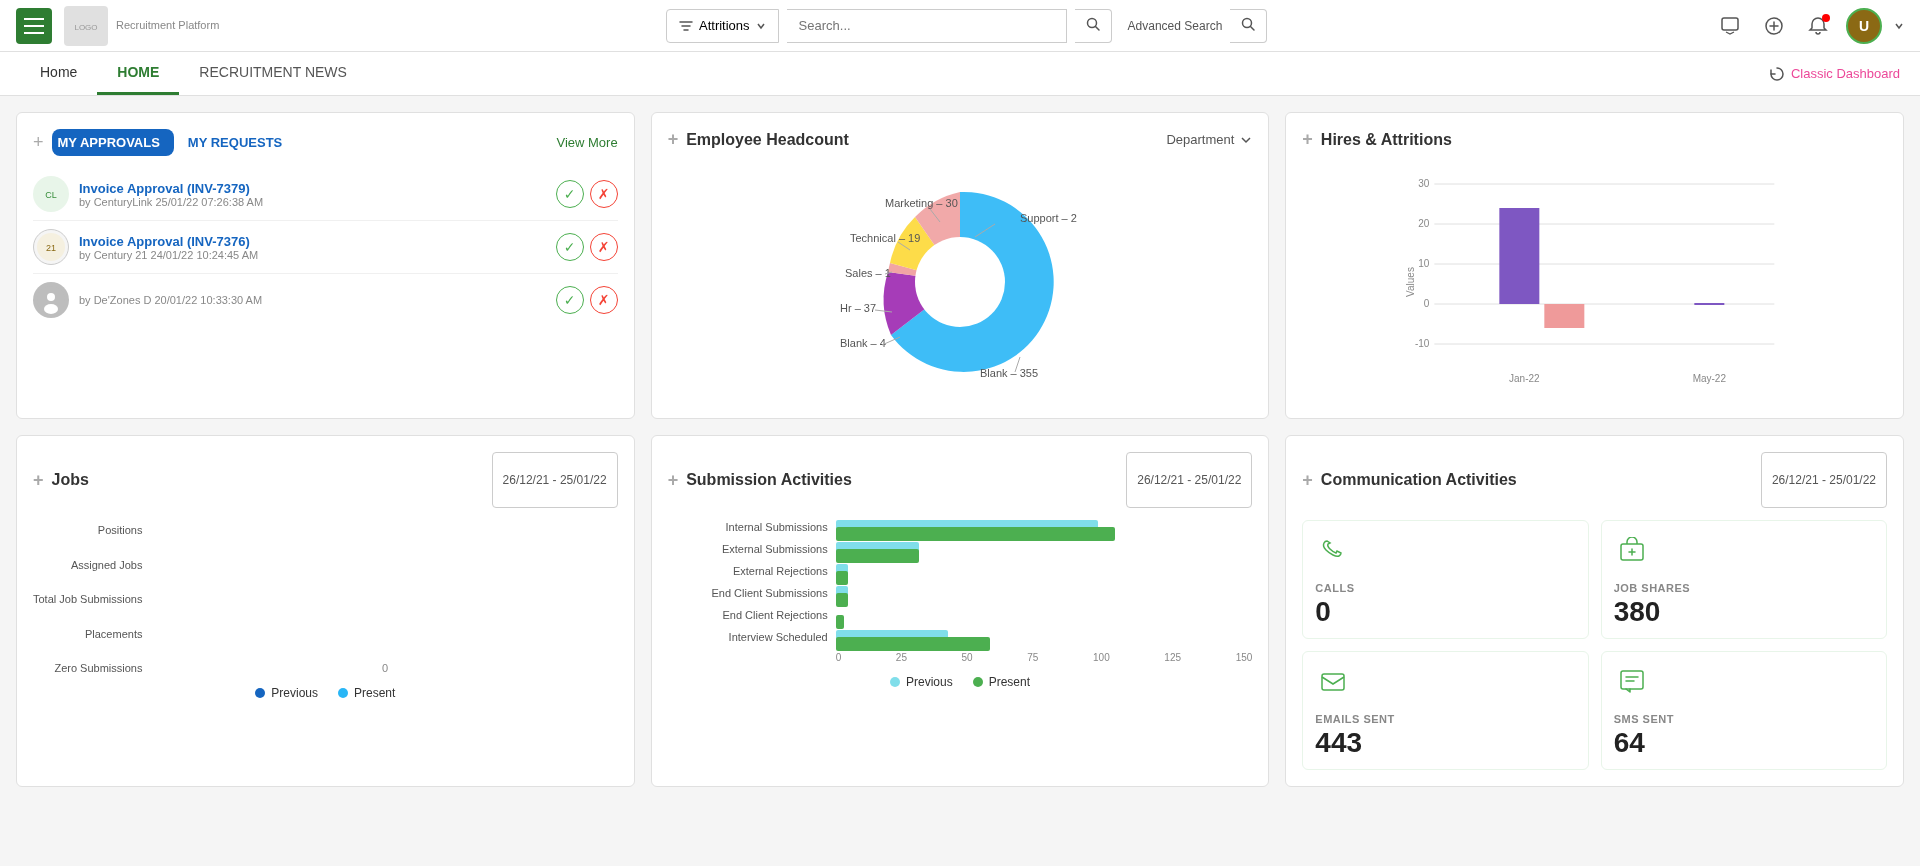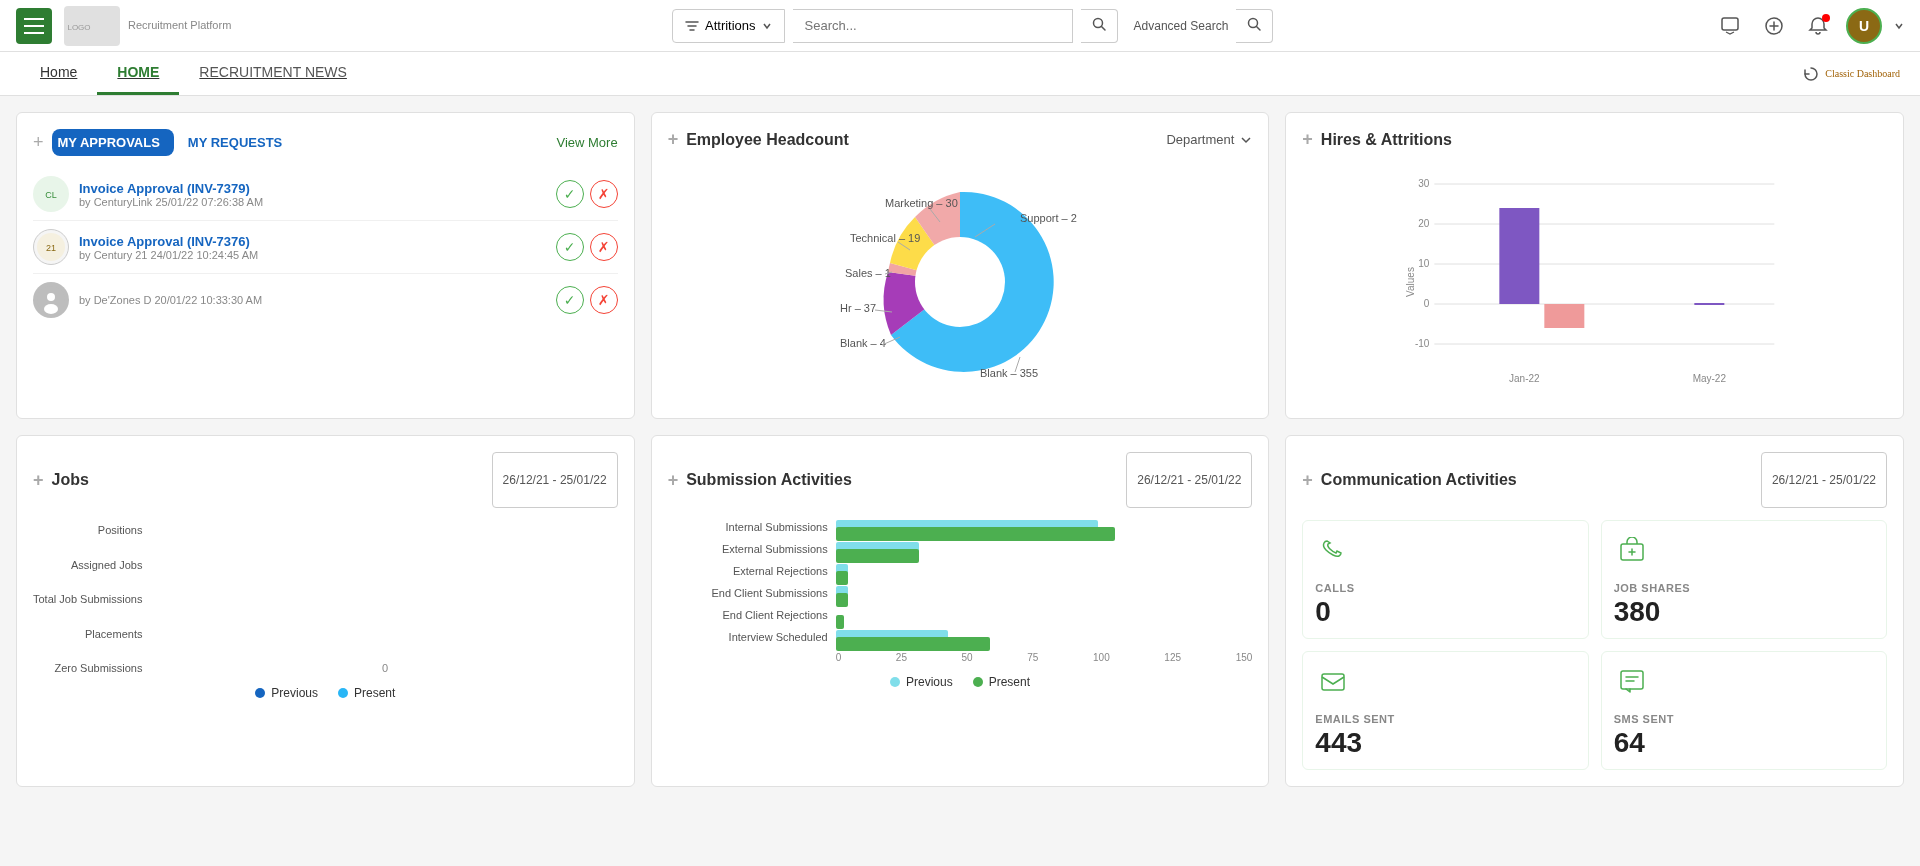--- a/index.html
+++ b/index.html
@@ -35,27 +35,27 @@
       height: 2px;
       background: #fff;
     }
     .logo-area {
       display: flex;
       align-items: center;
       gap: 8px;
       flex-shrink: 0;
     }
     .logo-img {
-      width: 56px;
+      width: 44px;
       height: 40px;
       background: #e0e0e0;
       border-radius: 4px;
       display: flex;
       align-items: center;
-      justify-content: flex-start;
+      justify-content: center;
       font-size: 10px;
       color: #999;
     }
     .logo-text {
       font-size: 11px;
       color: #888;
       line-height: 1.4;
     }
     .navbar-center {
       flex: 1;
@@ -152,21 +152,20 @@
       padding: 0 20px;
       border-bottom: 1px solid #e0e0e0;
       height: 44px;
       justify-content: space-between;
     }
     .tab-bar-left {
       display: flex;
       align-items: center;
       gap: 0;
       height: 100%;
-      text-decoration: underline;
     }
     .tab-item {
       padding: 0 20px;
       height: 100%;
       display: flex;
       align-items: center;
       cursor: pointer;
       font-size: 14px;
       color: #555;
       border-bottom: 3px solid transparent;
@@ -177,24 +176,23 @@
       border-bottom: 3px solid #2e7d32;
       font-weight: 600;
     }
     .tab-item.home-inactive {
       color: #333;
     }
     .classic-dashboard-link {
       display: flex;
       align-items: center;
       gap: 6px;
-      color: #a16207;
-      font-size: 10px;
-      cursor: pointer;
-      font-family: Liberation Serif, serif;
+      color: #ec4899;
+      font-size: 13px;
+      cursor: pointer;
     }
 
     
     .main-content {
       padding: 16px;
       display: flex;
       flex-direction: column;
       gap: 16px;
     }
 

